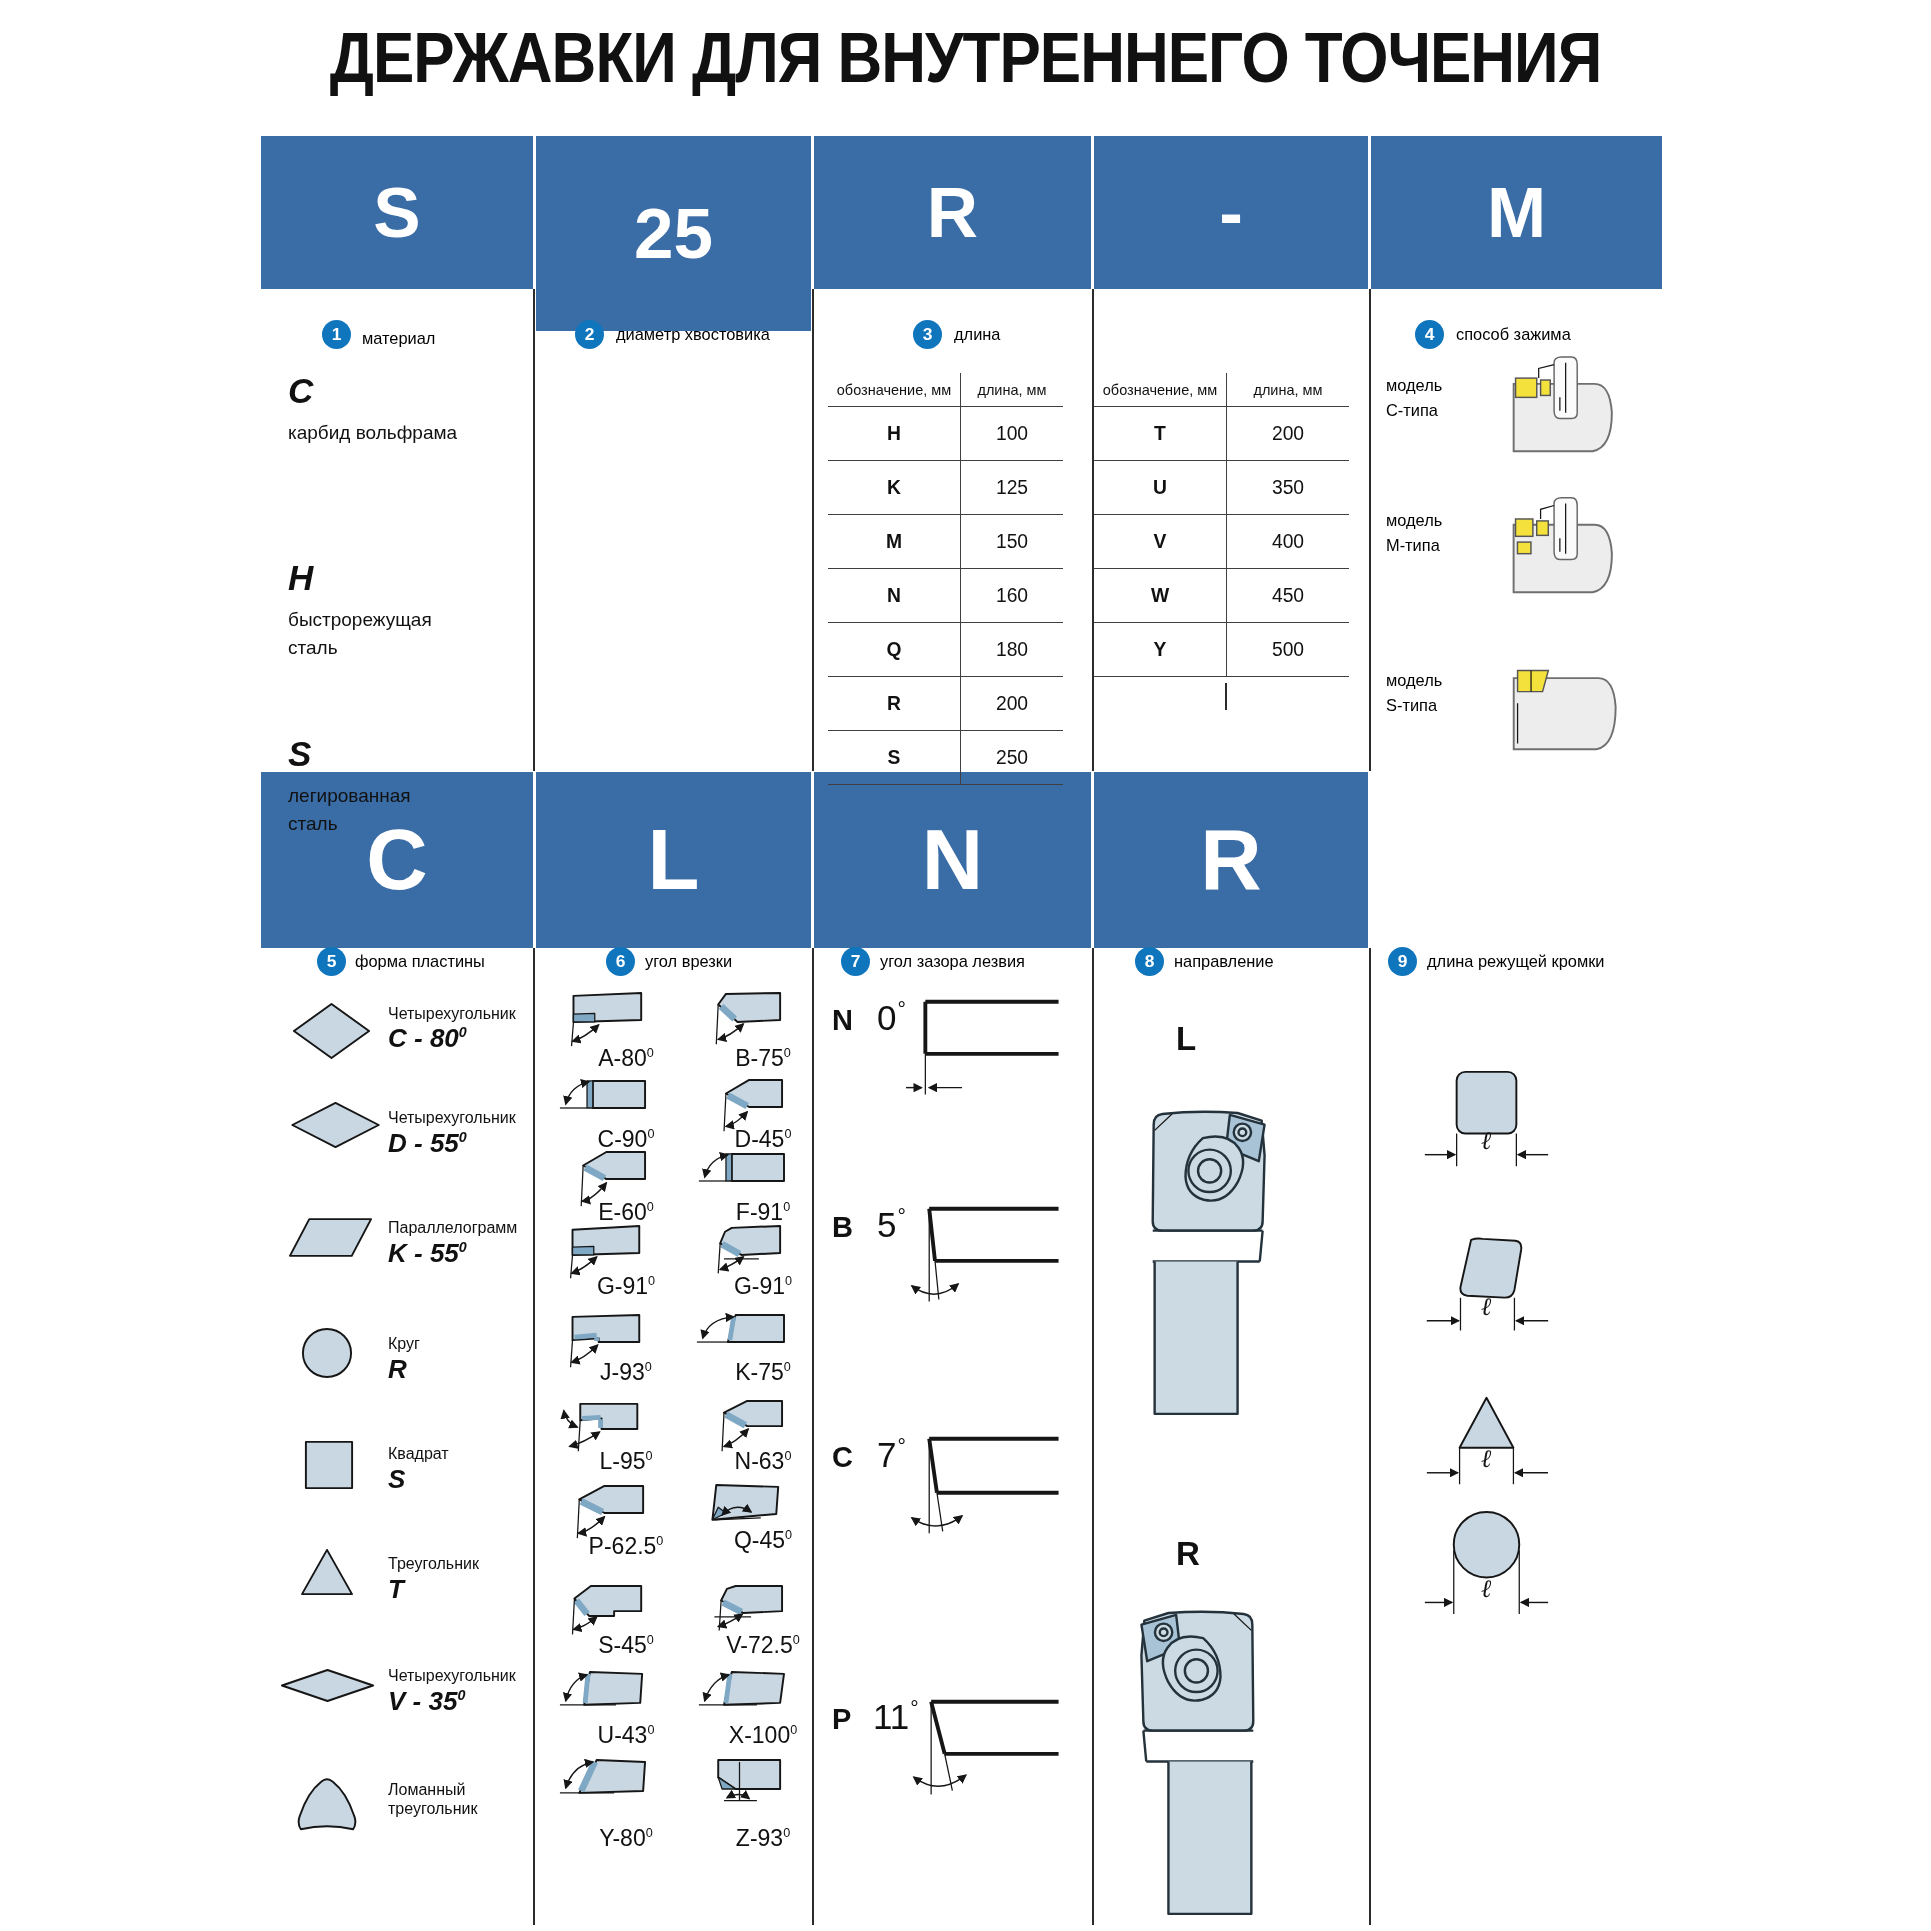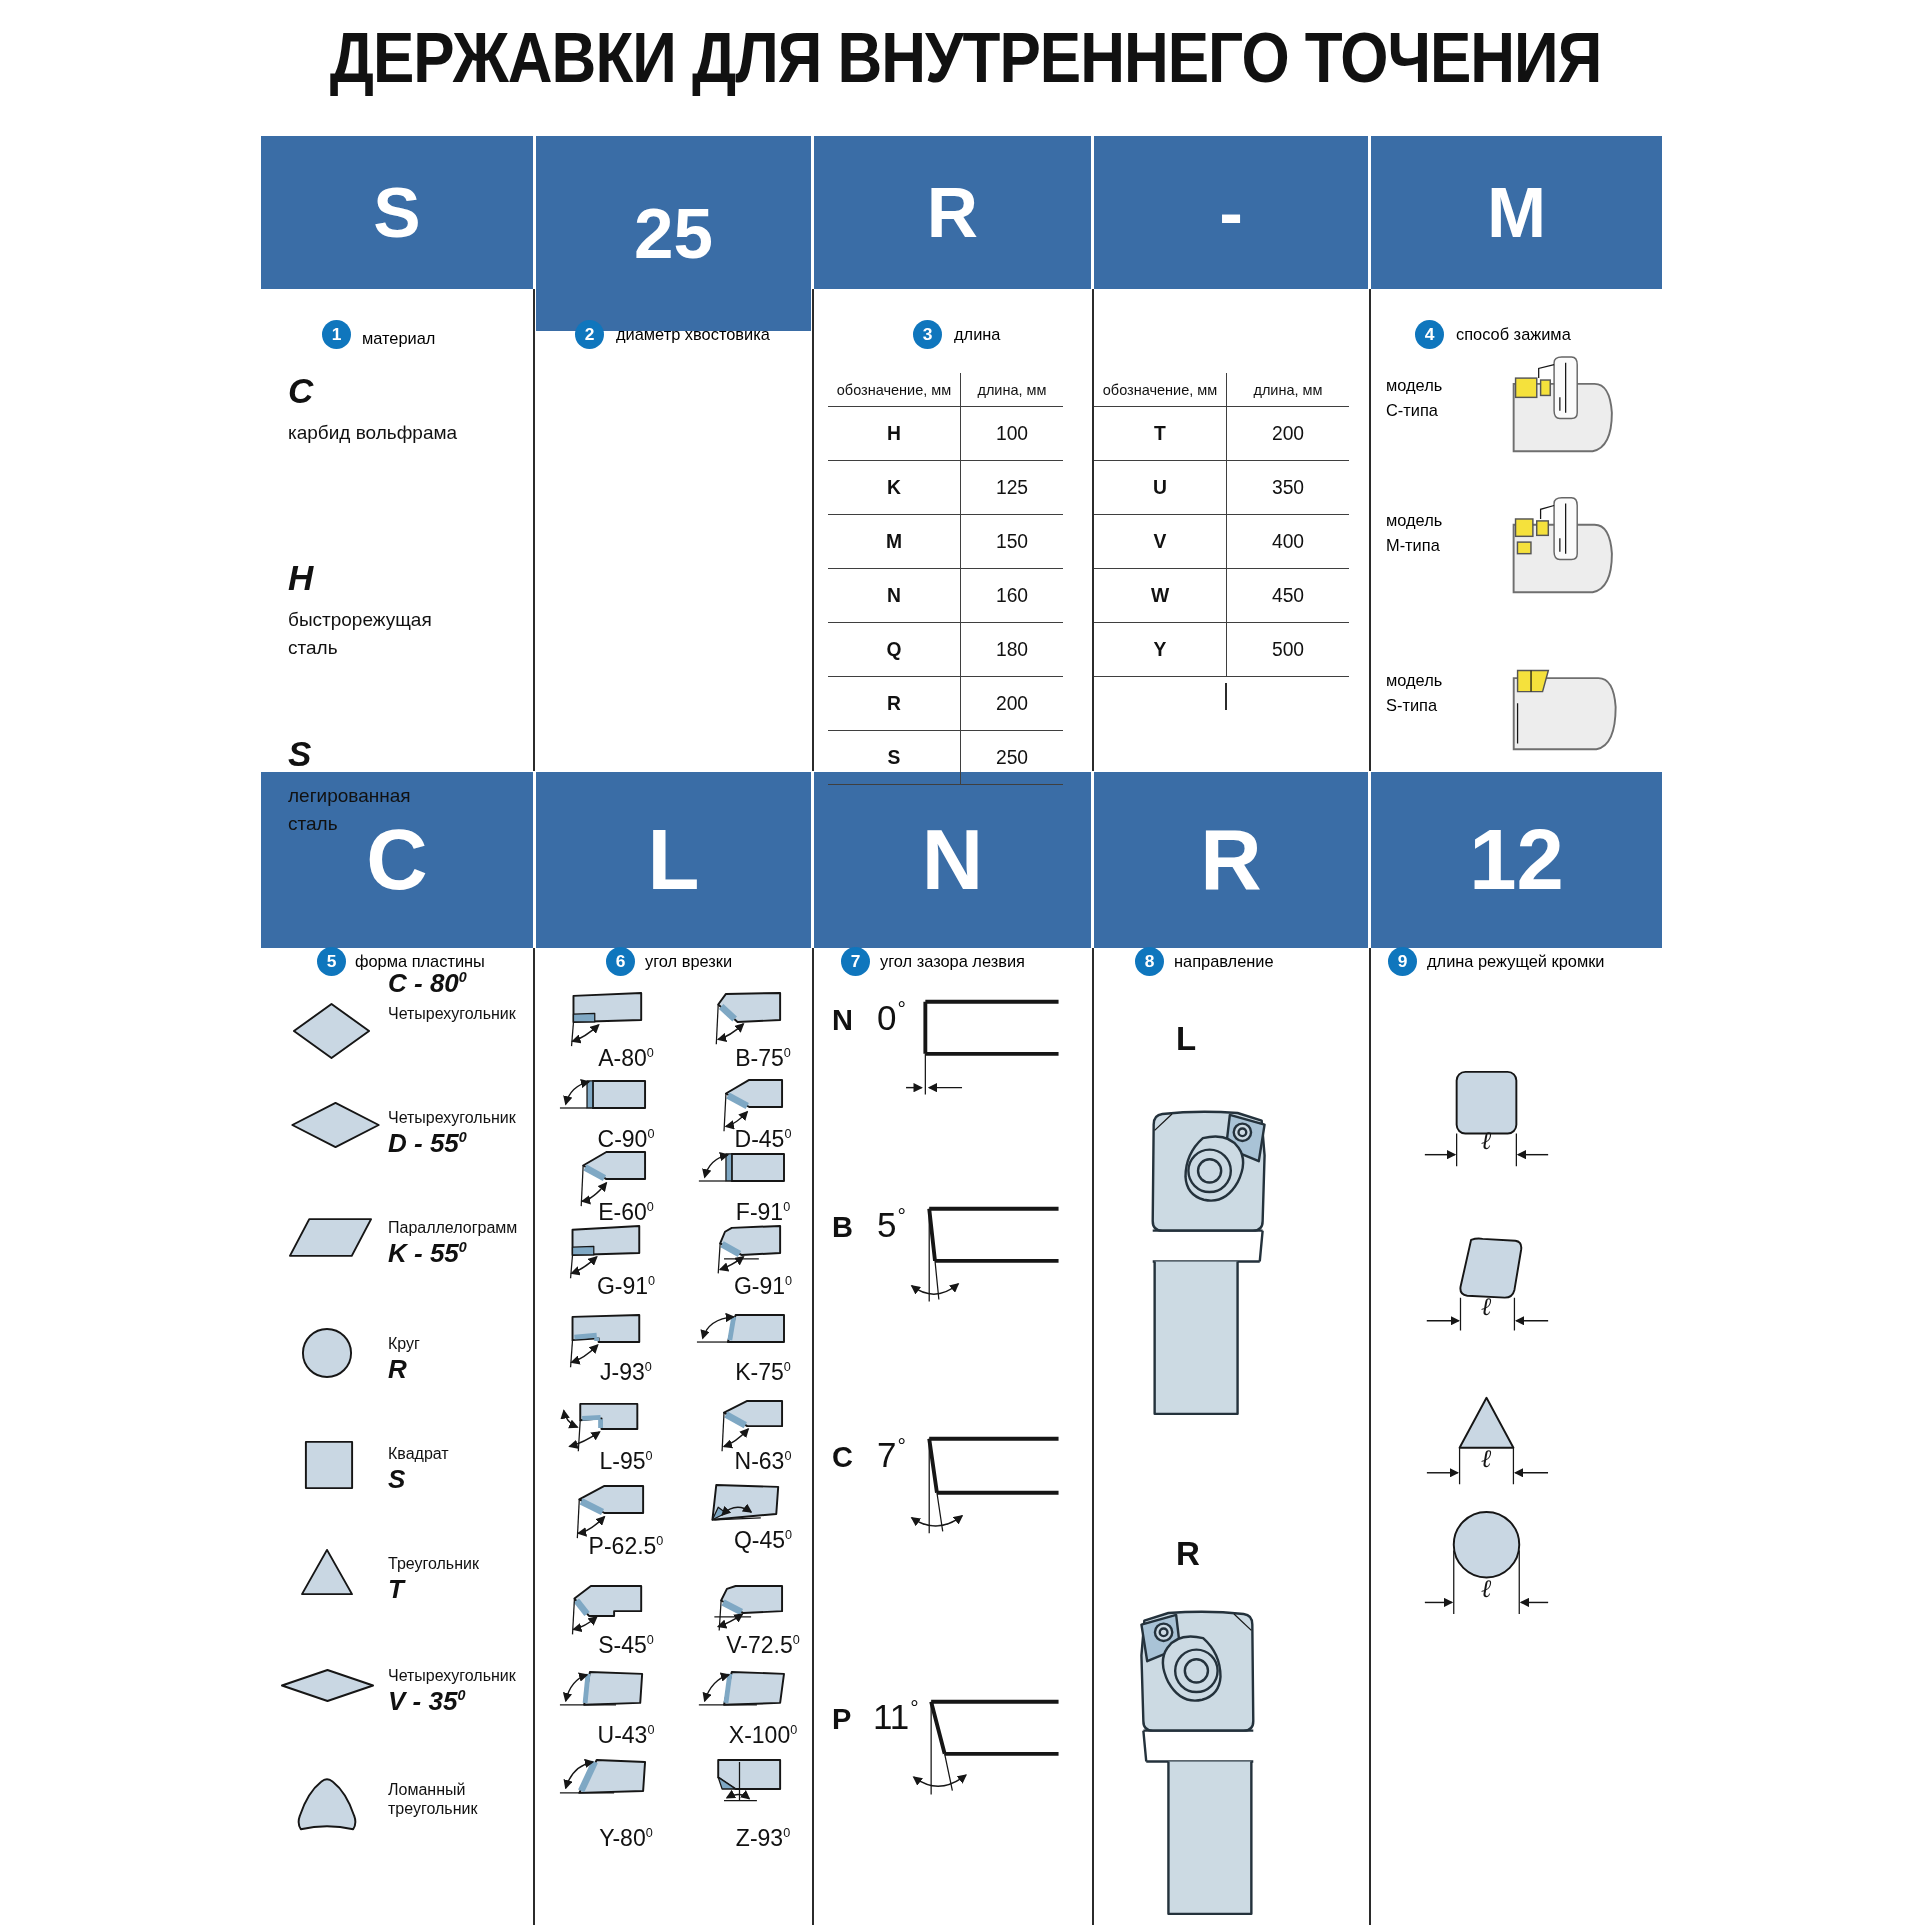--- a/index.html
+++ b/index.html
@@ -69,21 +69,20 @@
   <div class="abs cell" style="left:261px;top:136px;width:272px;height:153px;font-size:71px">S</div>
   <div class="abs cell" style="left:536px;top:136px;width:275px;height:195px;font-size:71px">25</div>
   <div class="abs cell" style="left:814px;top:136px;width:277px;height:153px;font-size:71px">R</div>
   <div class="abs cell" style="left:1094px;top:136px;width:274px;height:153px;font-size:71px">-</div>
   <div class="abs cell" style="left:1371px;top:136px;width:291px;height:153px;font-size:71px">M</div>
 
   <div class="abs cell" style="left:261px;top:772px;width:272px;height:176px;font-size:85px">C</div>
   <div class="abs cell" style="left:536px;top:772px;width:275px;height:176px;font-size:85px">L</div>
   <div class="abs cell" style="left:814px;top:772px;width:277px;height:176px;font-size:85px">N</div>
   <div class="abs cell" style="left:1094px;top:772px;width:274px;height:176px;font-size:85px">R</div>
-  <div class="abs cell" style="left:1371px;top:772px;width:291px;height:176px;font-size:85px">12</div>
 
   <div class="abs vline" style="left:533px;top:289px;height:482px"></div>
   <div class="abs vline" style="left:812px;top:289px;height:482px"></div>
   <div class="abs vline" style="left:1092px;top:289px;height:482px"></div>
   <div class="abs vline" style="left:1369px;top:289px;height:482px"></div>
   <div class="abs vline" style="left:533px;top:948px;height:977px"></div>
   <div class="abs vline" style="left:812px;top:948px;height:977px"></div>
   <div class="abs vline" style="left:1092px;top:948px;height:977px"></div>
   <div class="abs vline" style="left:1369px;top:948px;height:977px"></div>
 
@@ -225,21 +224,21 @@
       </defs>
     <path class="blk" d="M12,22 L100,22 Q116,22 118,52 Q118,92 98,96 L12,96 Z" fill="url(#hc3)"></path>
     <path class="ypart" d="M16,14 L48,14 L42,36 L16,36 Z"></path>
     <path class="thin" d="M30,14 L30,36 M16,48 L16,90"></path>
   </svg>
 
   <svg class="abs" style="left:292px;top:1002px" width="79" height="58" viewBox="0 0 82 60">
     <polygon class="body" points="41,2 80,30 41,58 2,30"></polygon>
   </svg>
   <div class="abs s5name" style="left:388px;top:1004px">Четырехугольник</div>
-  <div class="abs s5code" style="left:388px;top:968px"><span>C - 80</span><span class="sup0">0</span></div>
+  <div class="abs s5code" style="left:388px;top:1023px"><span>C - 80</span><span class="sup0">0</span></div>
 
   <svg class="abs" style="left:290px;top:1101px" width="91" height="48" viewBox="0 0 94 50">
     <polygon class="body" points="47,2 92,25 47,48 2,25"></polygon>
   </svg>
   <div class="abs s5name" style="left:388px;top:1108px">Четырехугольник</div>
   <div class="abs s5code" style="left:388px;top:1128px"><span>D - 55</span><span class="sup0">0</span></div>
 
   <svg class="abs" style="left:288px;top:1217px" width="85" height="41" viewBox="0 0 88 42">
     <polygon class="body" points="22,2 86,2 66,40 2,40"></polygon>
   </svg>

